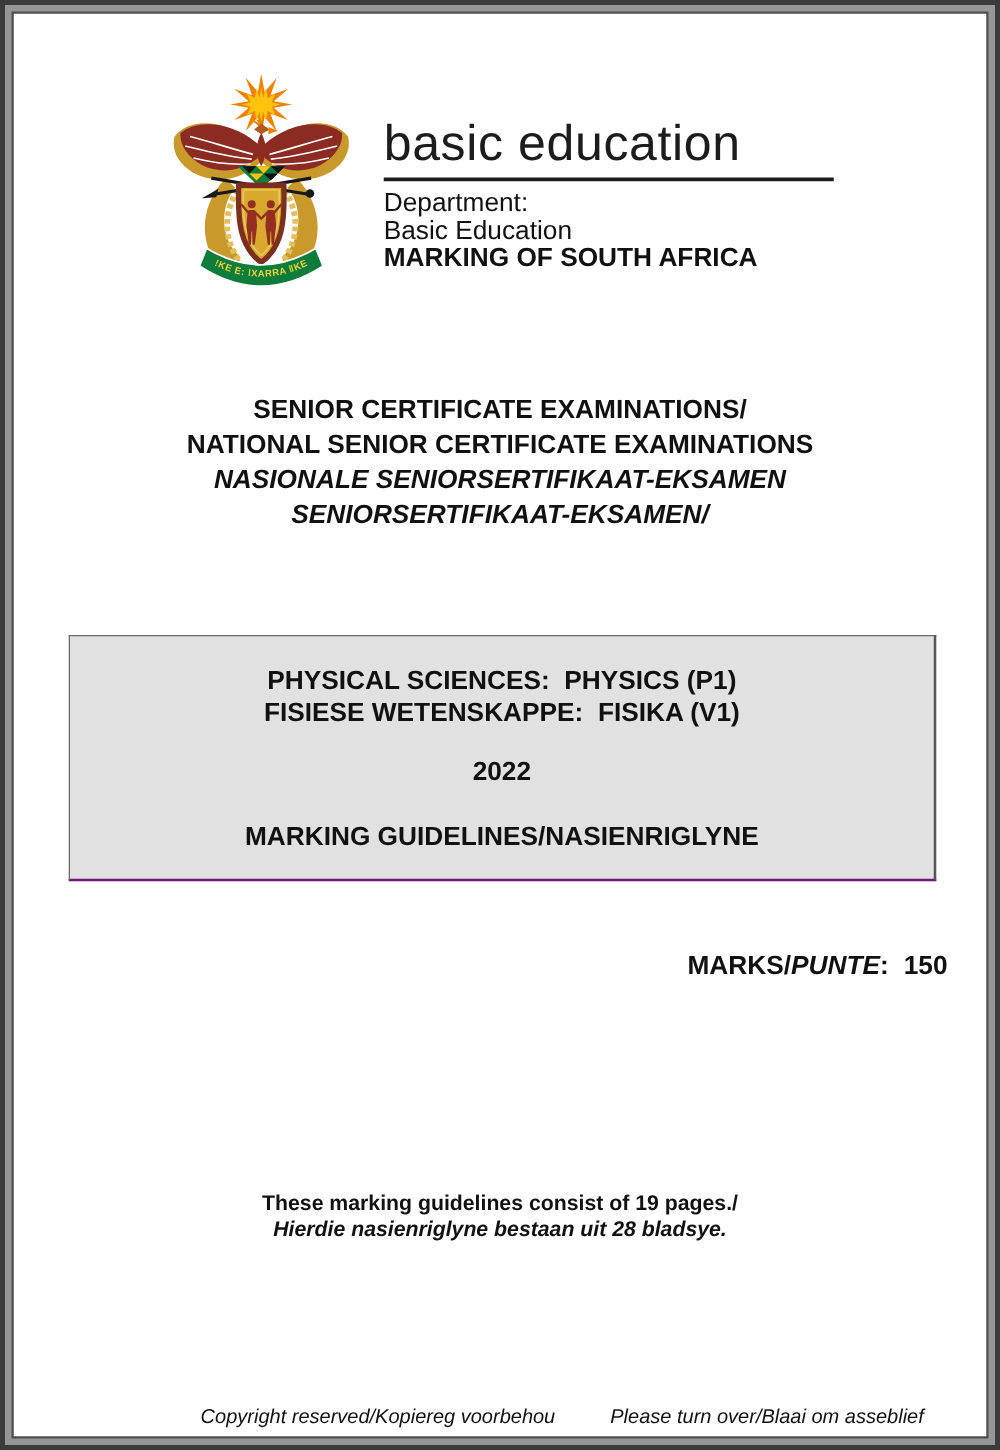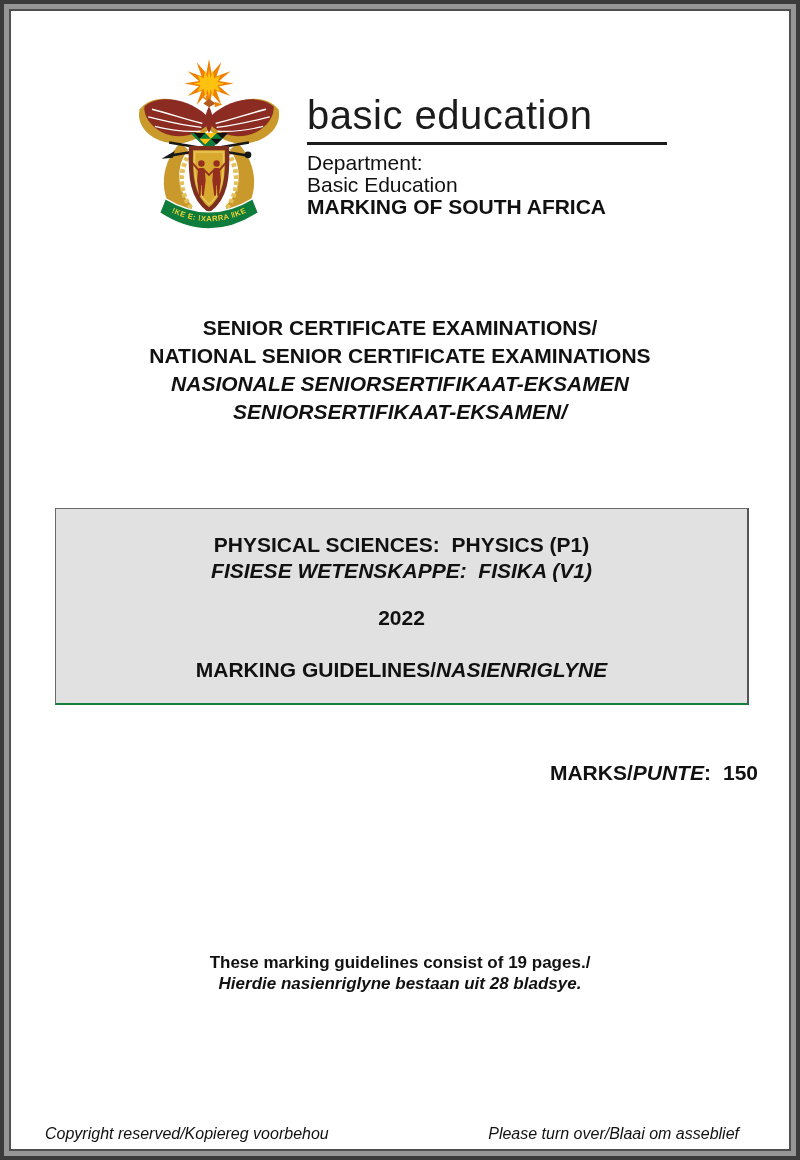--- a/index.html
+++ b/index.html
@@ -57,47 +57,47 @@
     position:absolute;top:303px;left:0;width:100%;
     text-align:center;font-size:21px;font-weight:bold;line-height:28px;
   }
   .title-block .af{font-style:italic;}
   
   .subject-box{
     position:absolute;left:44px;top:497px;width:694px;height:197px;
     background:var(--box-bg);
     border:1px solid var(--box-border);
     border-right:2px solid #555;
-    border-bottom:2px solid #15803d;
+    border-bottom:2px solid #701a75;
     text-align:center;
     padding-top:23px;
     font-size:21px;font-weight:bold;line-height:26px;
   }
   .subject-box .pre{white-space:pre;}
-  .subject-box .af{font-style:italic;}
+  .subject-box .af{}
   .subject-box .year{margin-top:21px;}
   .subject-box .doctype{margin-top:26px;}
   
   .marks-row{
     position:absolute;top:734px;right:31px;
     font-size:21px;font-weight:bold;white-space:pre;margin-top:16px;
   }
   .marks-row .af{font-style:italic;}
   .marks-row .value{margin-left:12px;}
   
   .pages-note{
     position:absolute;top:941px;left:0;width:100%;
     text-align:center;font-size:17px;font-weight:bold;line-height:21px;
   }
   .pages-note .af{font-style:italic;}
   
   .footer{
     position:absolute;top:1114px;left:34px;right:50px;
-    display:flex;justify-content:space-between;
-    font-size:16px;font-style:italic;
+    display:flex;justify-content:flex-end;
+    font-size:16px;font-style:italic;gap:44px;
   }
 </style>
 </head>
 <body>
 
 <div class="frame">
   <div class="page">
 
     <div class="logo-group">
       <svg class="emblem" viewBox="0 0 160 200" aria-hidden="true">

